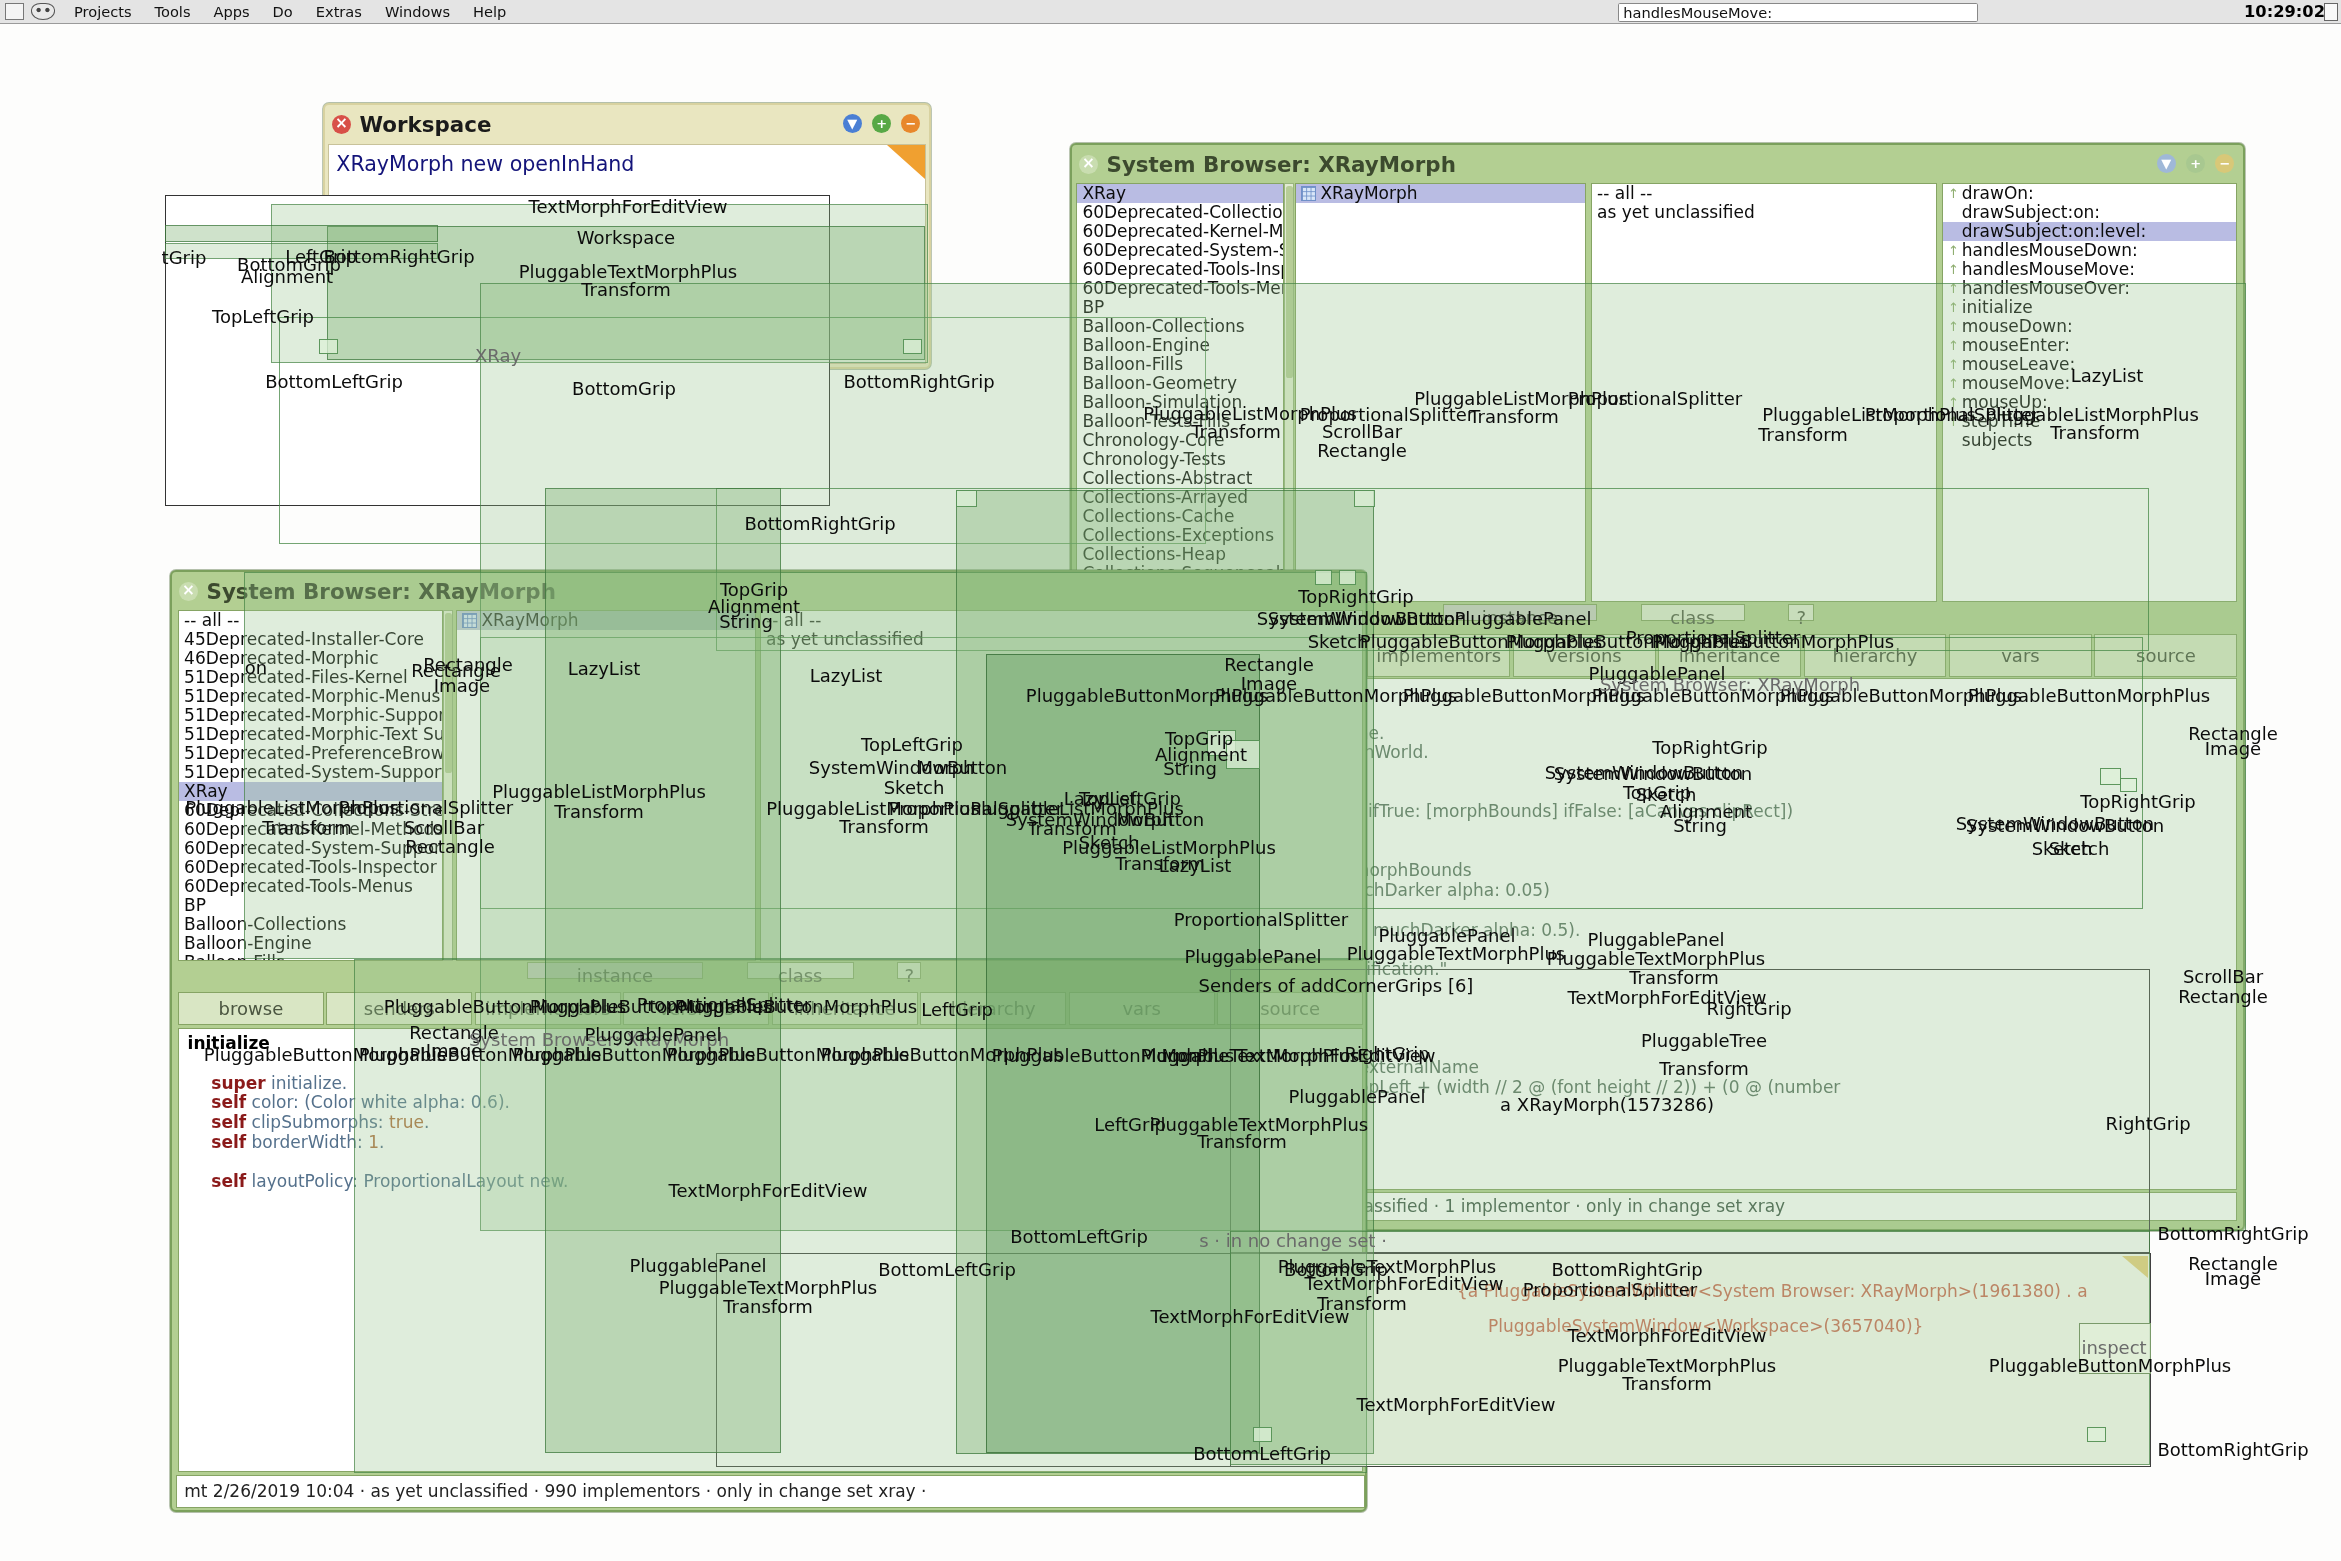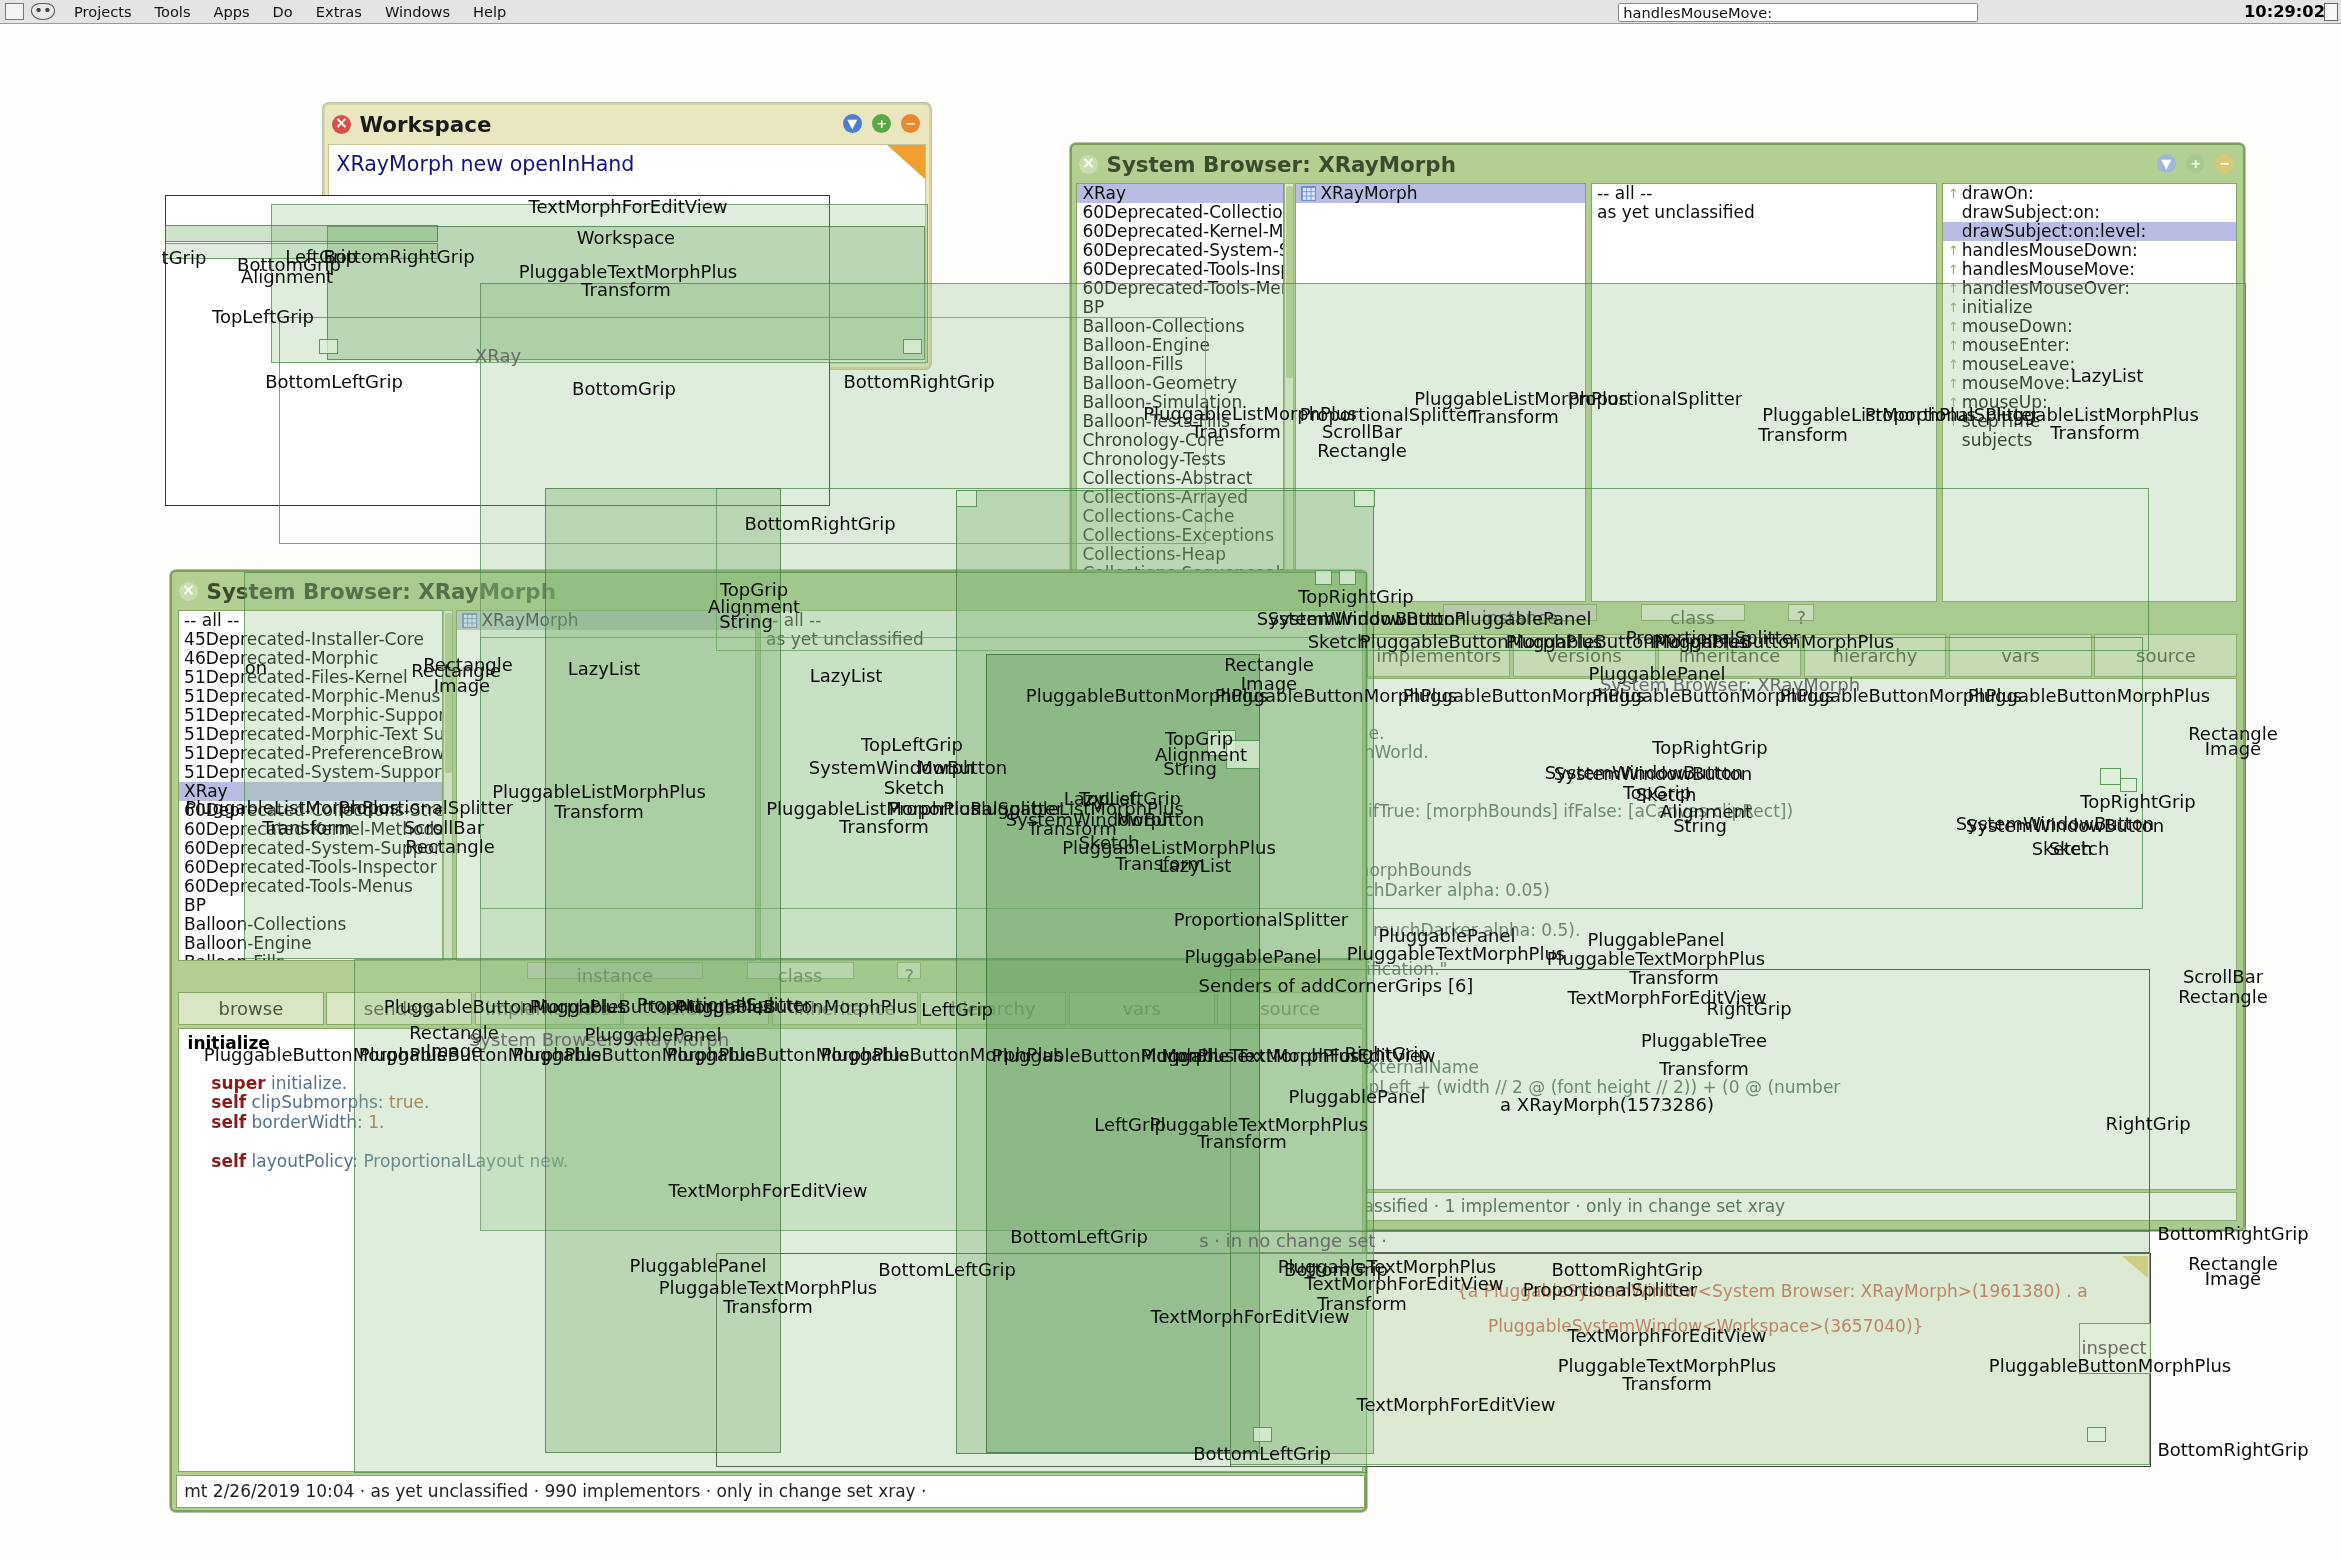--- a/index.html
+++ b/index.html
@@ -397,20 +397,21 @@
         <div class="bbtn">versions</div>
         <div class="bbtn">inheritance</div>
         <div class="bbtn">hierarchy</div>
         <div class="bbtn">vars</div>
         <div class="bbtn">source</div>
       </div>
     <div class="codepane" id="bb-code" style="left:6px;top:456px;width:1185px;height:444px;">
         <div class="cline"><span class="seg-sel">initialize</span></div>
         <div class="cline"> </div>
         <div class="cline"><span class="seg-kw">    super</span><span class="seg-body"> initialize.</span></div>
+        <div class="cline"><span class="seg-kw">    self</span><span class="seg-body"> color: (Color white alpha: 0.6).</span></div>
         <div class="cline"><span class="seg-kw">    self</span><span class="seg-body"> clipSubmorphs: </span><span class="seg-lit">true</span><span class="seg-body">.</span></div>
         <div class="cline"><span class="seg-kw">    self</span><span class="seg-body"> borderWidth: </span><span class="seg-lit">1</span><span class="seg-body">.</span></div>
         <div class="cline"> </div>
         <div class="cline"><span class="seg-kw">    self</span><span class="seg-body"> layoutPolicy: ProportionalLayout new.</span></div>
       </div>
     <div class="statusbar" id="bb-status" style="left:4.3px;top:903px;width:1189px;height:33px;line-height:31px;">mt 2/26/2019 10:04 · as yet unclassified · 990 implementors · only in change set xray  ·</div>
   </div>
 
   <div id="inspector" style="left:1230px;top:1253px;width:921px;height:214px;">
     <div id="insp-l1" style="left:226px;top:27px;">{a PluggableSystemWindow&lt;System Browser: XRayMorph&gt;(1961380) . a</div>

